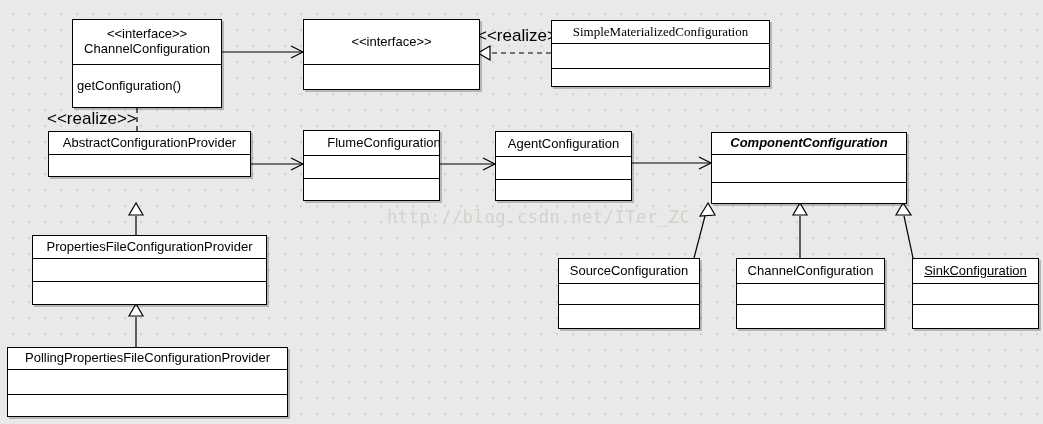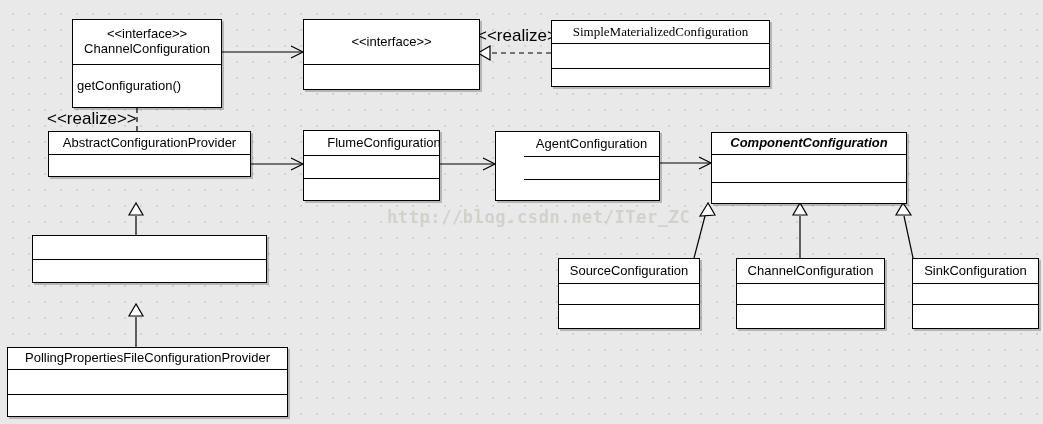--- a/index.html
+++ b/index.html
@@ -18,21 +18,21 @@
   }
   .cmp{box-sizing:border-box;display:flex;align-items:center;justify-content:center;text-align:center;overflow:hidden;white-space:nowrap;}
   .cmp + .cmp{border-top:1px solid #000;}
   .cmp.left{justify-content:flex-start;text-align:left;padding:0 4px;}
   .hdr{flex-direction:column;}
   .italic{font-style:italic;font-weight:bold;}
   .edge-label{position:absolute;font-size:17px;white-space:nowrap;}
   .watermark{
     position:absolute;left:387px;top:207px;
     font-family:"DejaVu Sans Mono",monospace;font-size:17px;letter-spacing:0.6px;
-    color:#d2d2cb;white-space:nowrap;user-select:none;font-weight:bold;
+    color:#d2d2cb;white-space:nowrap;user-select:none;
   }
 </style>
 </head>
 <body>
 
 <div class="canvas">
 
   <svg class="edges" xmlns="http://www.w3.org/2000/svg">
     <g stroke="#000" stroke-width="1.2" fill="none">
 
@@ -101,33 +101,34 @@
     <div class="cmp" style="height:22px;">AbstractConfigurationProvider</div>
     <div class="cmp" style="height:22px;"></div>
   </div>
 
   <div class="uml-class" style="left:303px;top:130px;width:135px;">
     <div class="cmp" style="height:24px;padding-left:25px;">FlumeConfiguration</div>
     <div class="cmp" style="height:23px;"></div>
     <div class="cmp" style="height:22px;"></div>
   </div>
 
-  <div class="uml-class" style="left:495px;top:131px;width:135px;padding-left:28px;">
+  <div class="uml-class" style="left:495px;top:131px;width:135px;">
     <div class="cmp" style="height:24px;">AgentConfiguration</div>
     <div class="cmp" style="height:23px;"></div>
     <div class="cmp" style="height:21px;"></div>
   </div>
 
   <div class="uml-class" style="left:711px;top:132px;width:194px;">
     <div class="cmp italic" style="height:21px;">ComponentConfiguration</div>
     <div class="cmp" style="height:28px;"></div>
     <div class="cmp" style="height:21px;"></div>
   </div>
 
   <div class="uml-class" style="left:32px;top:235px;width:233px;">
+    <div class="cmp" style="height:22px;">PropertiesFileConfigurationProvider</div>
     <div class="cmp" style="height:23px;"></div>
     <div class="cmp" style="height:23px;"></div>
   </div>
 
   <div class="uml-class" style="left:7px;top:347px;width:279px;">
     <div class="cmp" style="height:21px;">PollingPropertiesFileConfigurationProvider</div>
     <div class="cmp" style="height:25px;"></div>
     <div class="cmp" style="height:22px;"></div>
   </div>
 
@@ -136,19 +137,19 @@
     <div class="cmp" style="height:21px;"></div>
     <div class="cmp" style="height:24px;"></div>
   </div>
 
   <div class="uml-class" style="left:736px;top:258px;width:147px;">
     <div class="cmp" style="height:24px;">ChannelConfiguration</div>
     <div class="cmp" style="height:21px;"></div>
     <div class="cmp" style="height:24px;"></div>
   </div>
 
-  <div class="uml-class" style="left:912px;top:258px;width:125px;">
+  <div class="uml-class" style="left:912px;top:258px;width:125px;text-decoration:underline;">
     <div class="cmp" style="height:24px;">SinkConfiguration</div>
     <div class="cmp" style="height:21px;"></div>
     <div class="cmp" style="height:24px;"></div>
   </div>
 
 </div>
 
 </body></html>

